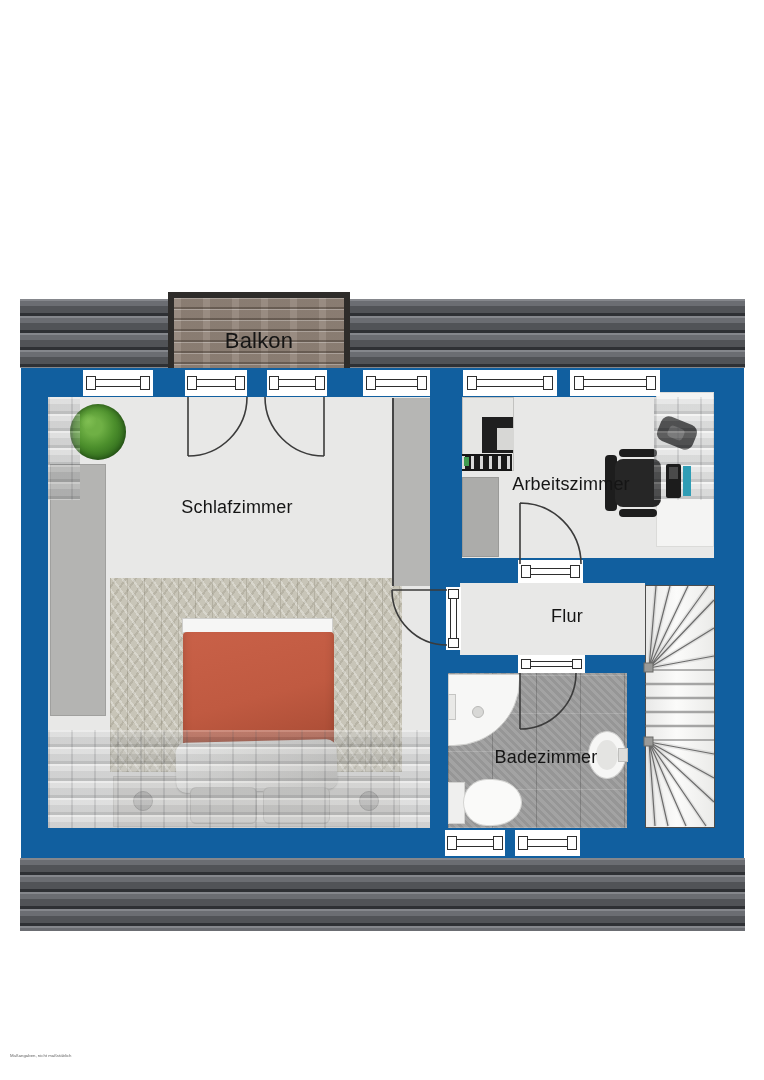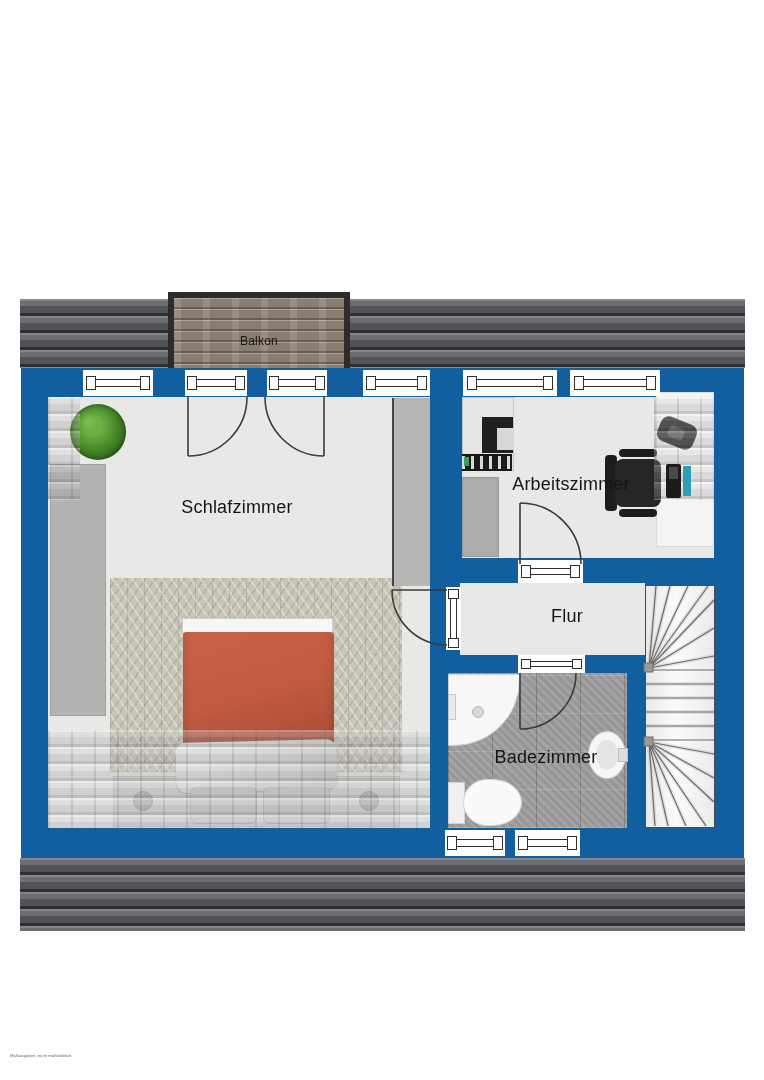--- a/index.html
+++ b/index.html
@@ -62,21 +62,21 @@
 
   
   .overlay{pointer-events:none;opacity:.55;
     background-image:
       repeating-linear-gradient(180deg,rgba(246,246,246,.6) 0 2px,rgba(203,204,206,.5) 2px 7px,rgba(152,154,157,.5) 7px 14px,rgba(104,106,110,.6) 14px 17px),
       repeating-linear-gradient(90deg,rgba(85,87,90,.55) 0 2px,rgba(210,210,210,.15) 2px 23px);}
 
   
   .lbl{position:absolute;transform:translate(-50%,-50%);font-size:18px;color:#151515;
        white-space:nowrap;letter-spacing:.2px;}
-  .lbl.small{font-size:12px;}
+  .lbl.small{font-size:22px;}
   .watermark{position:absolute;left:10px;top:1053px;font-size:9px;color:#666;
        transform:scale(.48);transform-origin:left top;white-space:nowrap;}
 
   svg.lines{position:absolute;left:0;top:0;}
 </style>
 </head>
 <body>
 
 <div class="page">
 

